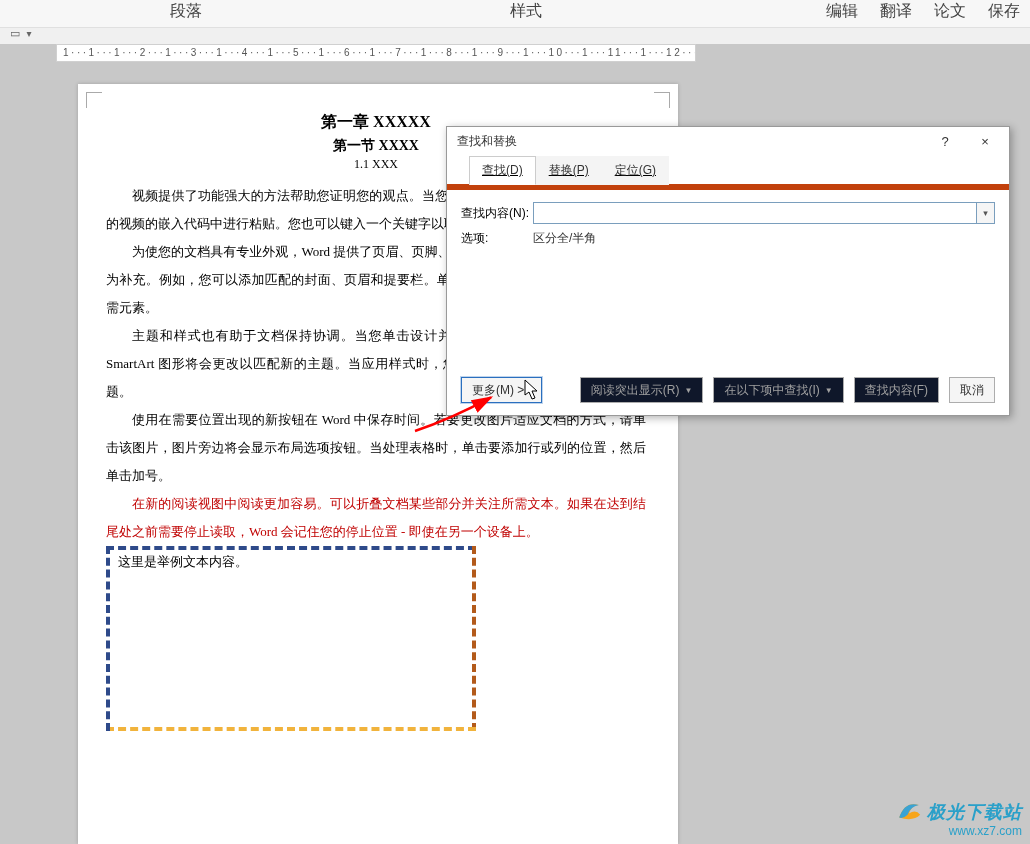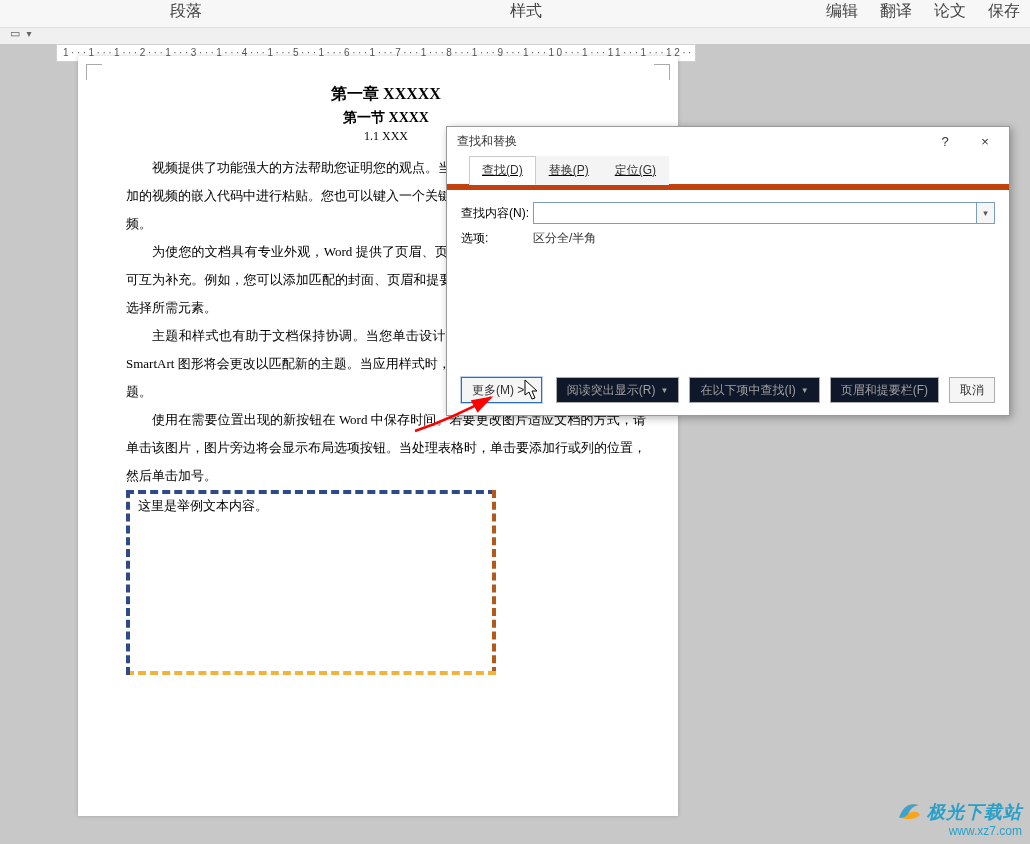--- a/index.html
+++ b/index.html
@@ -79,27 +79,27 @@
   .ruler-inner {
     padding-left: 6px;
     letter-spacing: 2.5px;
     white-space: nowrap;
     line-height: 16px;
   }
 
   
   .page {
     position: absolute;
-    top: 56px;
+    top: 84px;
     left: 78px;
     width: 600px;
     min-height: 760px;
     background: #ffffff;
     box-shadow: 0 0 4px rgba(0,0,0,0.2);
-    padding: 20px 32px 40px 48px;
+    padding: 20px 32px 40px 28px;
   }
   .corner-tl, .corner-tr {
     position: absolute;
     width: 16px; height: 16px;
     border-top: 1px solid #aaa;
   }
   .corner-tl { top: 8px; left: 8px; border-left: 1px solid #aaa; }
   .corner-tr { top: 8px; right: 8px; border-right: 1px solid #aaa; }
 
   .page h1 {
@@ -376,20 +376,21 @@
   <div class="corner-tr"></div>
 
   <h1>第一章 XXXXX</h1>
   <h2>第一节  XXXX</h2>
   <h3>1.1 XXX</h3>
 
   <p class="para">视频提供了功能强大的方法帮助您证明您的观点。当您单击联机视频时，可以在想要添加的视频的嵌入代码中进行粘贴。您也可以键入一个关键字以联机搜索最适合您的文档的视频。</p>
   <p class="para">为使您的文档具有专业外观，Word 提供了页眉、页脚、封面和文本框设计，这些设计可互为补充。例如，您可以添加匹配的封面、页眉和提要栏。单击"插入"，然后从不同库中选择所需元素。</p>
   <p class="para">主题和样式也有助于文档保持协调。当您单击设计并选择新的主题时，图片、图表或 SmartArt 图形将会更改以匹配新的主题。当应用样式时，您的标题会进行更改以匹配新的主题。</p>
   <p class="para">使用在需要位置出现的新按钮在 Word 中保存时间。若要更改图片适应文档的方式，请单击该图片，图片旁边将会显示布局选项按钮。当处理表格时，单击要添加行或列的位置，然后单击加号。</p>
+  <p class="para para-red">在新的阅读视图中阅读更加容易。可以折叠文档某些部分并关注所需文本。如果在达到结尾处之前需要停止读取，Word 会记住您的停止位置 - 即使在另一个设备上。</p>
 
   <div class="dashed-box">
     <div class="db-top"></div>
     <div class="db-right"></div>
     <div class="db-bottom"></div>
     <div class="db-left"></div>
     <span class="content-text">这里是举例文本内容。</span>
   </div>
 </div>
 
@@ -433,21 +434,21 @@
     <div class="footer-spacer"></div>
     <button class="dlg-btn disabled">
         <span>阅读突出显示(R)</span>
         <span class="dd">▼</span>
       </button>
     <button class="dlg-btn disabled">
         <span>在以下项中查找(I)</span>
         <span class="dd">▼</span>
       </button>
     <button class="dlg-btn disabled">
-        <span>页眉和提要栏(F)</span>
+        <span>查找内容(F)</span>
       </button>
     <button class="dlg-btn">
         <span>取消</span>
       </button>
   </div>
 </div>
 
 <svg class="arrow" viewBox="0 0 110 50">
   <defs>
     <marker id="ah" markerWidth="10" markerHeight="10" refX="8" refY="3" orient="auto">

